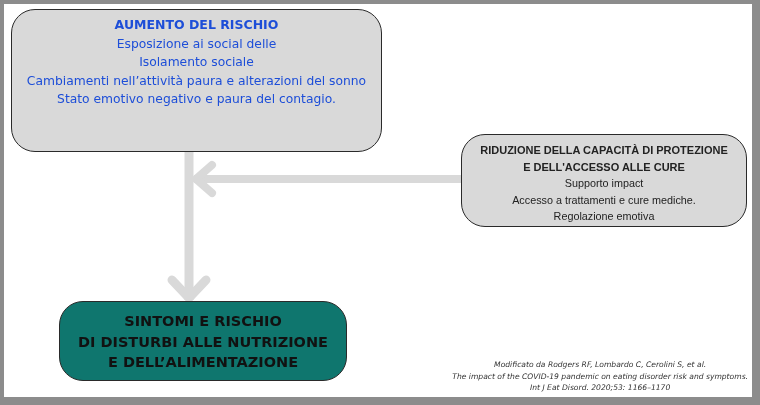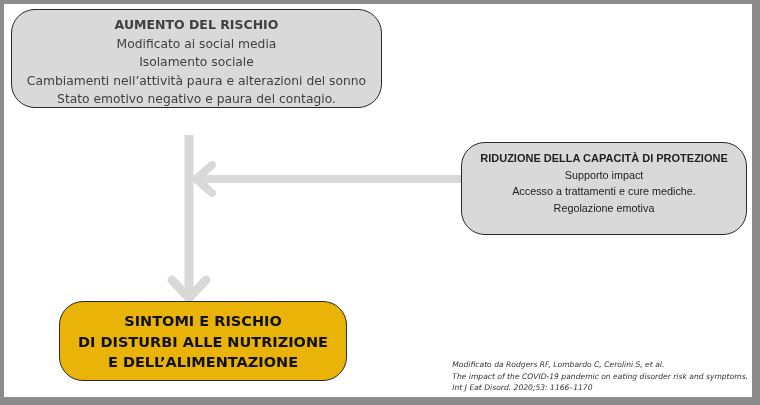--- a/index.html
+++ b/index.html
@@ -1,53 +1,54 @@
 <!DOCTYPE html>
 <html><head>
 <meta charset="utf-8">
 <style>
   html, body { margin:0; padding:0; }
   body { width:760px; height:405px; background:#8c8c8c; position:relative; overflow:hidden; }
   .frame { position:absolute; left:4px; top:4px; width:748px; height:393px; background:#ffffff; }
   .box { position:absolute; box-sizing:border-box; border:1.5px solid #2a2a2a; text-align:center; }
-  #box-risk { left:7px; top:5px; width:371px; height:99px; background:#d9d9d9; border-radius:24px; padding-top:6px;
-    font-family:"DejaVu Sans", sans-serif; font-size:12.3px; line-height:18.5px; color:#404040; }
+  #box-risk { left:7px; top:5px; width:371px; height:143px; background:#d9d9d9; border-radius:24px; padding-top:6px;
+    font-family:"DejaVu Sans", sans-serif; font-size:12.3px; line-height:18.5px; color:#1d4ed8; }
   #box-risk .title { font-weight:bold; font-size:12.5px; }
   #box-protect { left:457px; top:130px; width:286px; height:93px; background:#d9d9d9; border-radius:24px; padding-top:7px;
-    font-family:"Liberation Sans", sans-serif; font-size:10.8px; line-height:16.5px; color:#222;margin-top:8px; }
+    font-family:"Liberation Sans", sans-serif; font-size:10.8px; line-height:16.5px; color:#222; }
   #box-protect .title { font-weight:bold; font-size:11px; }
-  #box-symptoms { left:55px; top:297px; width:288px; height:80px; background:#eab308; border-radius:24px; padding-top:9px;
+  #box-symptoms { left:55px; top:297px; width:288px; height:80px; background:#0f766e; border-radius:24px; padding-top:9px;
     font-family:"DejaVu Sans", sans-serif; font-weight:bold; font-size:14.5px; line-height:20.5px; color:#111; }
-  .source { position:absolute; right:4px; top:355px; text-align:left; font-family:"DejaVu Sans", sans-serif; font-style:italic;
+  .source { position:absolute; right:4px; top:355px; text-align:center; font-family:"DejaVu Sans", sans-serif; font-style:italic;
     font-size:7.6px; line-height:11.5px; color:#333; }
   svg.arrows { position:absolute; left:0; top:0; }
 </style>
 </head>
 <body>
 
 <div class="frame">
   <svg class="arrows" width="748" height="393">
 
     <line x1="185" y1="131" x2="185" y2="296" stroke="#d9d9d9" stroke-width="9"></line>
     <polyline points="168,276 185,294 202,276" fill="none" stroke="#d9d9d9" stroke-width="9" stroke-linecap="round" stroke-linejoin="round"></polyline>
 
     <line x1="190" y1="175" x2="457" y2="175" stroke="#d9d9d9" stroke-width="8"></line>
     <polyline points="208,161 192,175 208,189" fill="none" stroke="#d9d9d9" stroke-width="8" stroke-linecap="round" stroke-linejoin="round"></polyline>
   </svg>
 
   <div class="box" id="box-risk">
     <div class="title">AUMENTO DEL RISCHIO</div>
-    <div>Modificato ai  social media</div>
+    <div>Esposizione ai  social delle</div>
     <div>Isolamento sociale</div>
     <div>Cambiamenti nell’attività paura e alterazioni del sonno</div>
     <div>Stato emotivo negativo e  paura del contagio.</div>
   </div>
 
   <div class="box" id="box-protect">
     <div class="title">RIDUZIONE DELLA CAPACITÀ DI PROTEZIONE</div>
+    <div class="title">E DELL'ACCESSO ALLE CURE</div>
     <div>Supporto impact</div>
     <div>Accesso a trattamenti e cure mediche.</div>
     <div>Regolazione emotiva</div>
   </div>
 
   <div class="box" id="box-symptoms">
     <div>SINTOMI  E RISCHIO</div>
     <div>DI  DISTURBI ALLE NUTRIZIONE</div>
     <div>E DELL’ALIMENTAZIONE</div>
   </div>

